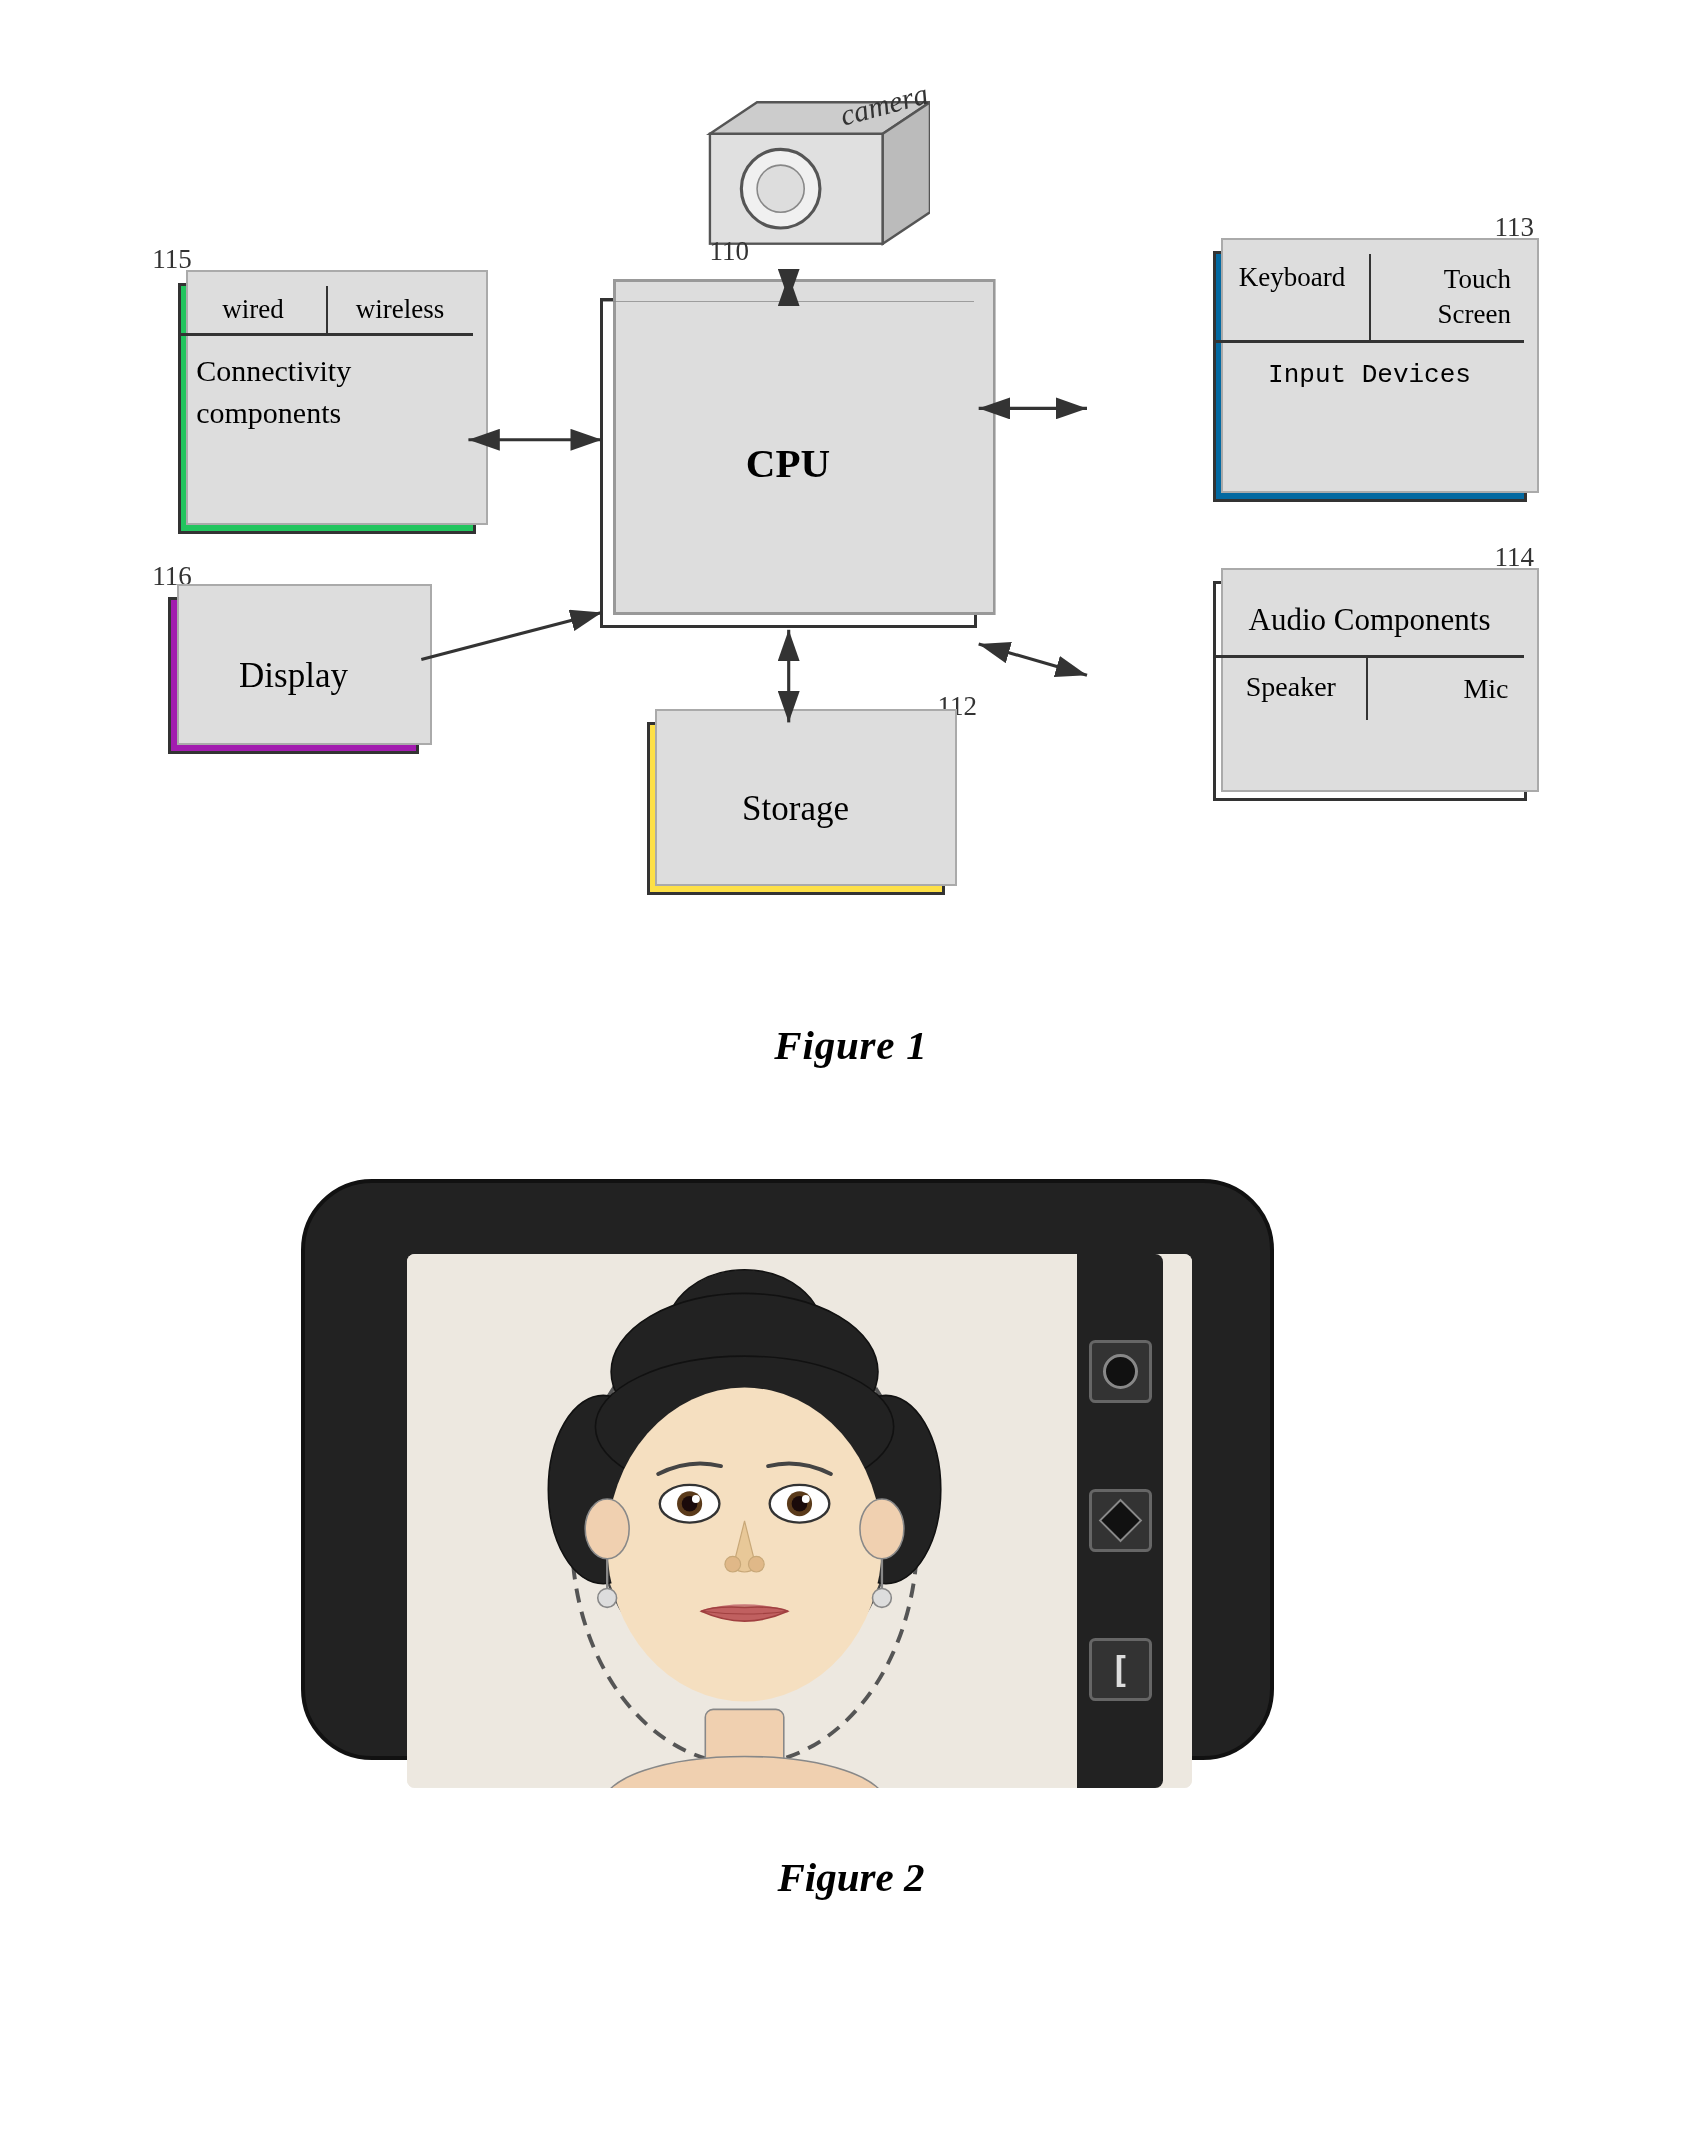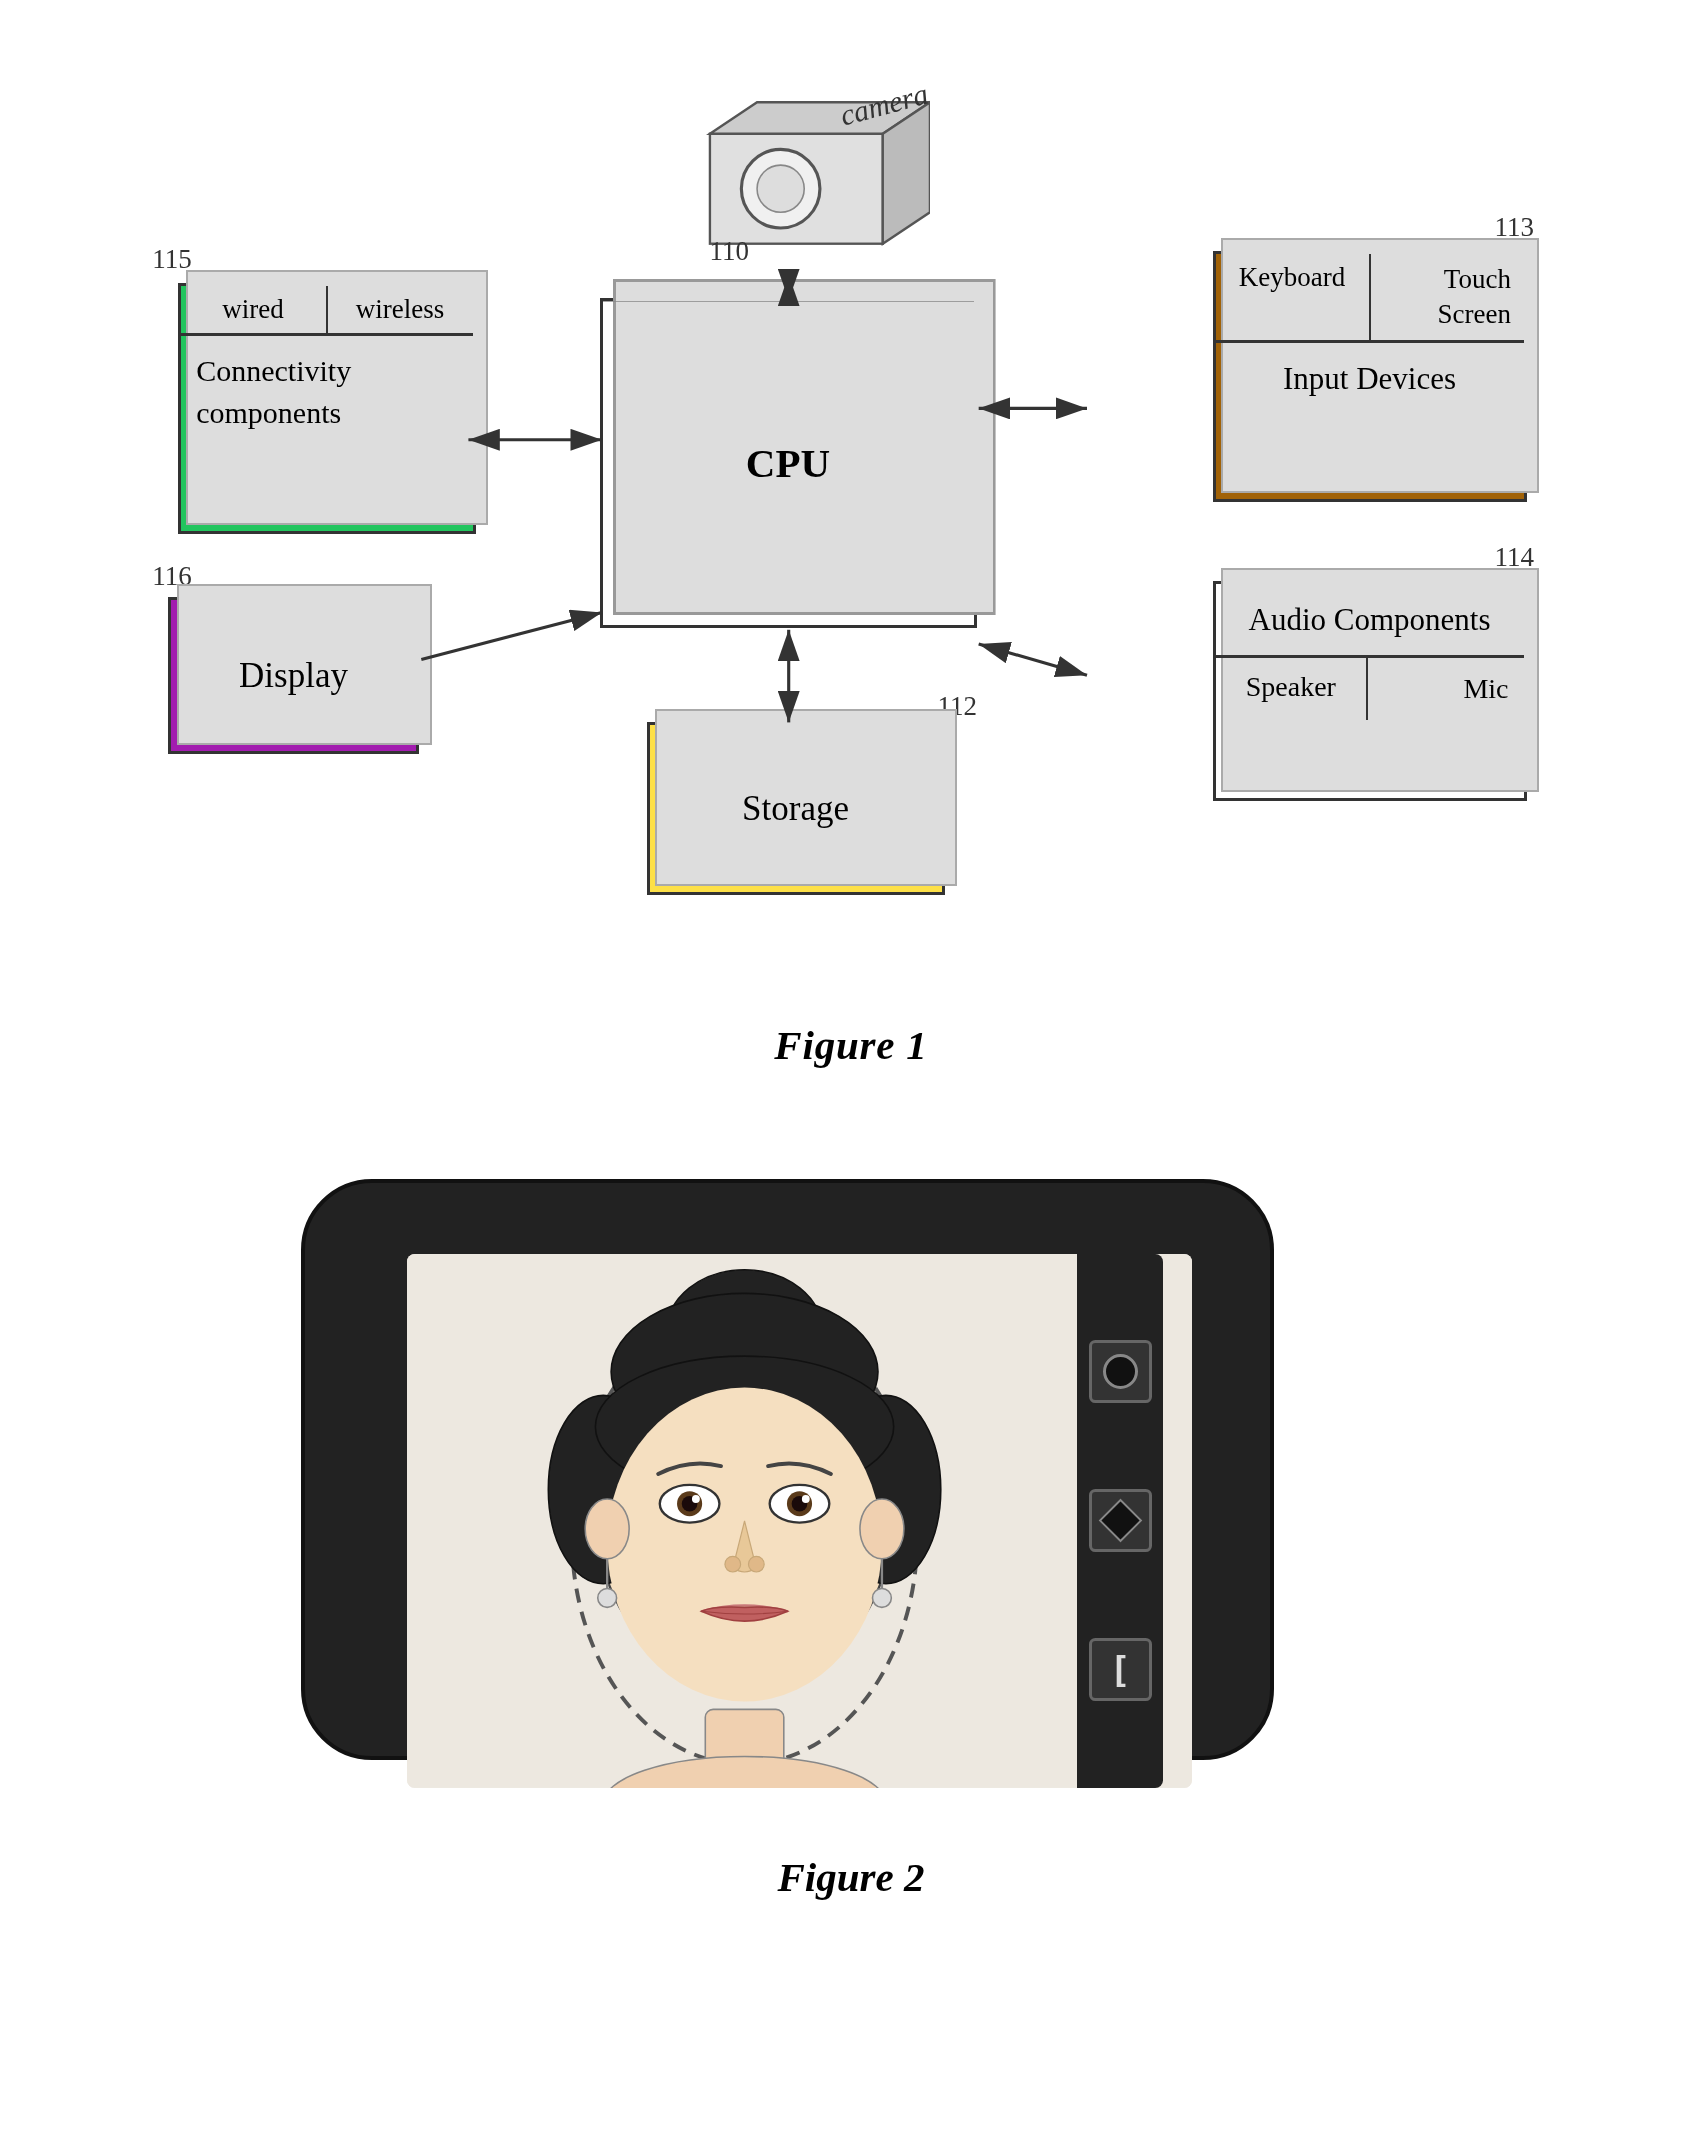--- a/index.html
+++ b/index.html
@@ -163,21 +163,21 @@
     }
 
     
     .input-box {
       position: absolute;
       right: 31px;
       top: 188px;
       width: 314px;
       height: 251px;
       border: 3.1px solid #333;
-      background: #a16207;
+      background: #0369a1;
       z-index: 2;
     }
     .input-top {
       display: flex;
       border-bottom: 3.1px solid #333;
     }
     .input-keyboard {
       flex: 1;
       padding: 7.8px 12.6px;
       font-size: 27px;
@@ -186,23 +186,24 @@
     }
     .input-touchscreen {
       flex: 1;
       padding: 7.8px 12.6px;
       font-size: 27px;
       text-align: right;
       line-height: 1.3;
     }
     .input-main {
       padding: 14px 15.7px;
-      font-size: 31px;
+      font-size: 26px;
       text-align: center;
       line-height: 1.4;
+      font-family: Liberation Mono, monospace;
     }
     .input-box::before {
       content: '';
       position: absolute;
       top: -15.7px;
       right: -15.7px;
       width: 314px;
       height: 251px;
       border: 2.4px solid #aaa;
       background: #ddd;

